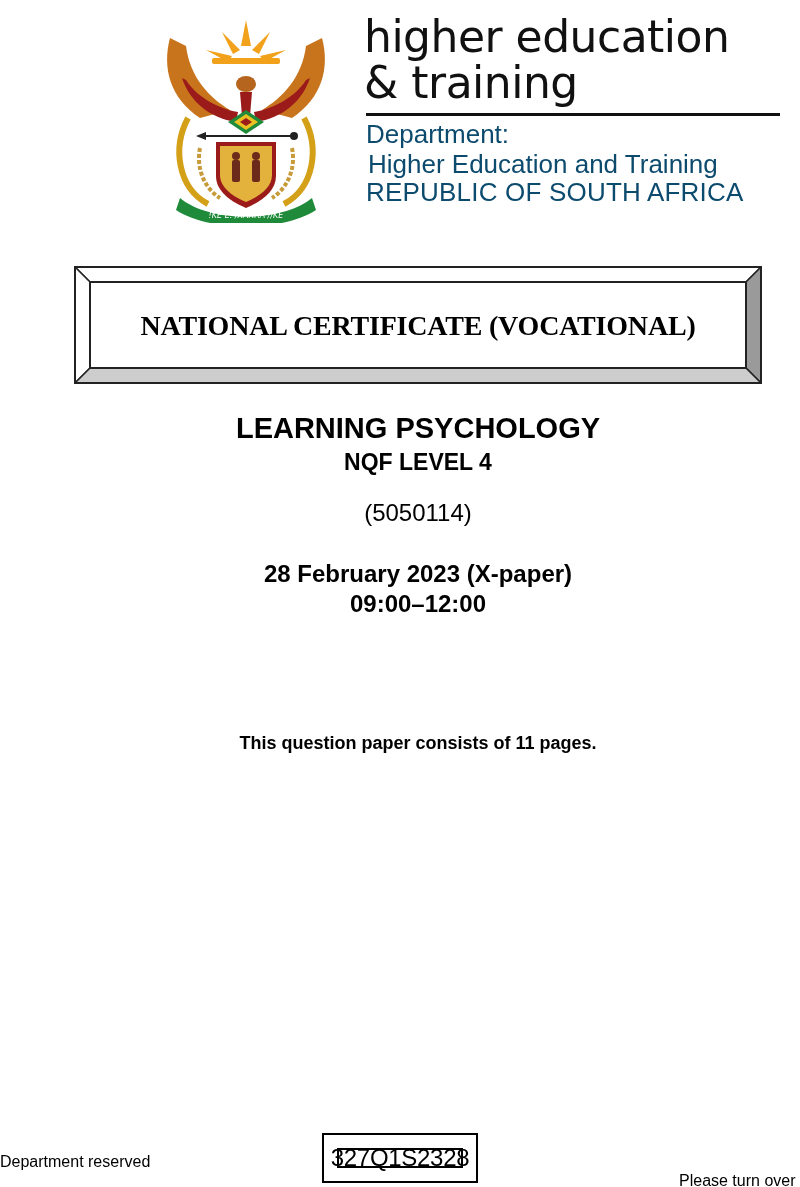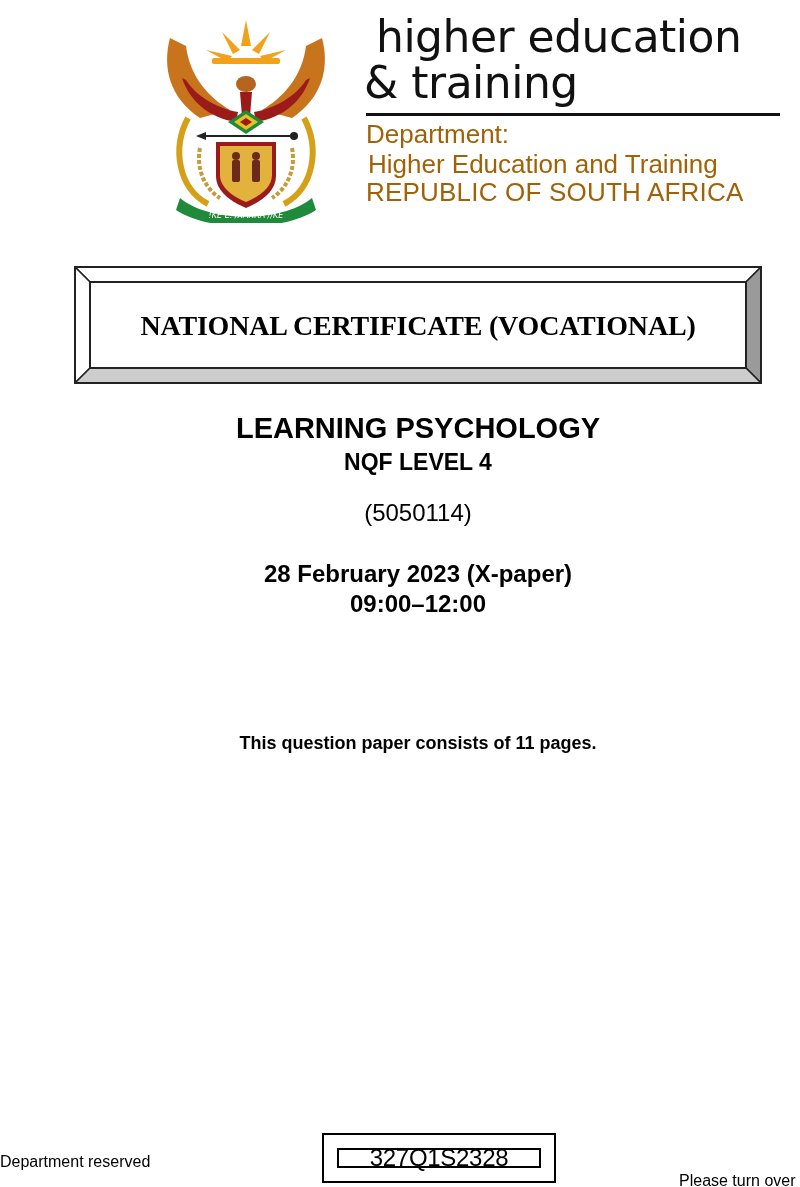--- a/index.html
+++ b/index.html
@@ -10,24 +10,24 @@
   .abs { position: absolute; }
 
   
   #crest { left: 160px; top: 18px; width: 172px; height: 205px; }
 
   
   .dhet-big {
     font-family: "DejaVu Sans", sans-serif;
     font-size: 44px; line-height: 44px; letter-spacing: -0.5px; color: #111;
   }
-  #dhet-line1 { left: 376px; top: 15px; }
+  #dhet-line1 { left: 364px; top: 15px; }
   #dhet-line2 { left: 364px; top: 61px; }
   #dhet-rule { left: 366px; top: 113px; width: 414px; height: 3px; background: #111; }
-  .dhet-small { font-size: 26px; line-height: 28px; color: #a16207; }
+  .dhet-small { font-size: 26px; line-height: 28px; color: #0c4a6e; }
   #dhet-dept { left: 366px; top: 120px; }
   #dhet-name { left: 368px; top: 150px; }
   #dhet-rsa  { left: 366px; top: 178px; font-weight: normal; letter-spacing: 0.2px; }
 
   
   #title-box { left: 74px; top: 266px; width: 688px; height: 118px; }
   #title-text {
     left: 74px; top: 306px; width: 688px; text-align: center;
     font-size: 28px; font-weight: bold; line-height: 40px; letter-spacing: -0.2px; font-family: Liberation Serif, serif;
   }
@@ -37,21 +37,21 @@
   #nqf       { top: 447px; font-size: 23px; font-weight: bold; line-height: 30px; }
   #code      { top: 497px; font-size: 24px; line-height: 32px; }
   #date      { top: 558px; font-size: 24px; font-weight: bold; line-height: 32px; }
   #time      { top: 588px; font-size: 24px; font-weight: bold; line-height: 32px; }
   #pages     { top: 731px; font-size: 18px; font-weight: bold; line-height: 24px; }
 
   
   #copyright { left: 0; top: 1152px; font-size: 16px; line-height: 20px; }
   #turn-over { left: 679px; top: 1171px; font-size: 16px; line-height: 20px; }
   #code-box {
-    left: 322px; top: 1133px; width: 234px; height: 50px; box-sizing: border-box;
+    left: 322px; top: 1133px; width: 156px; height: 50px; box-sizing: border-box;
     border: 2px solid #000; padding: 13px;
   }
   #code-box-inner {
     width: 100%; height: 100%; box-sizing: border-box; border: 2px solid #000;
     display: flex; align-items: center; justify-content: center;
     font-size: 24px; letter-spacing: -0.3px;
   }
 </style>
 </head>
 <body>

